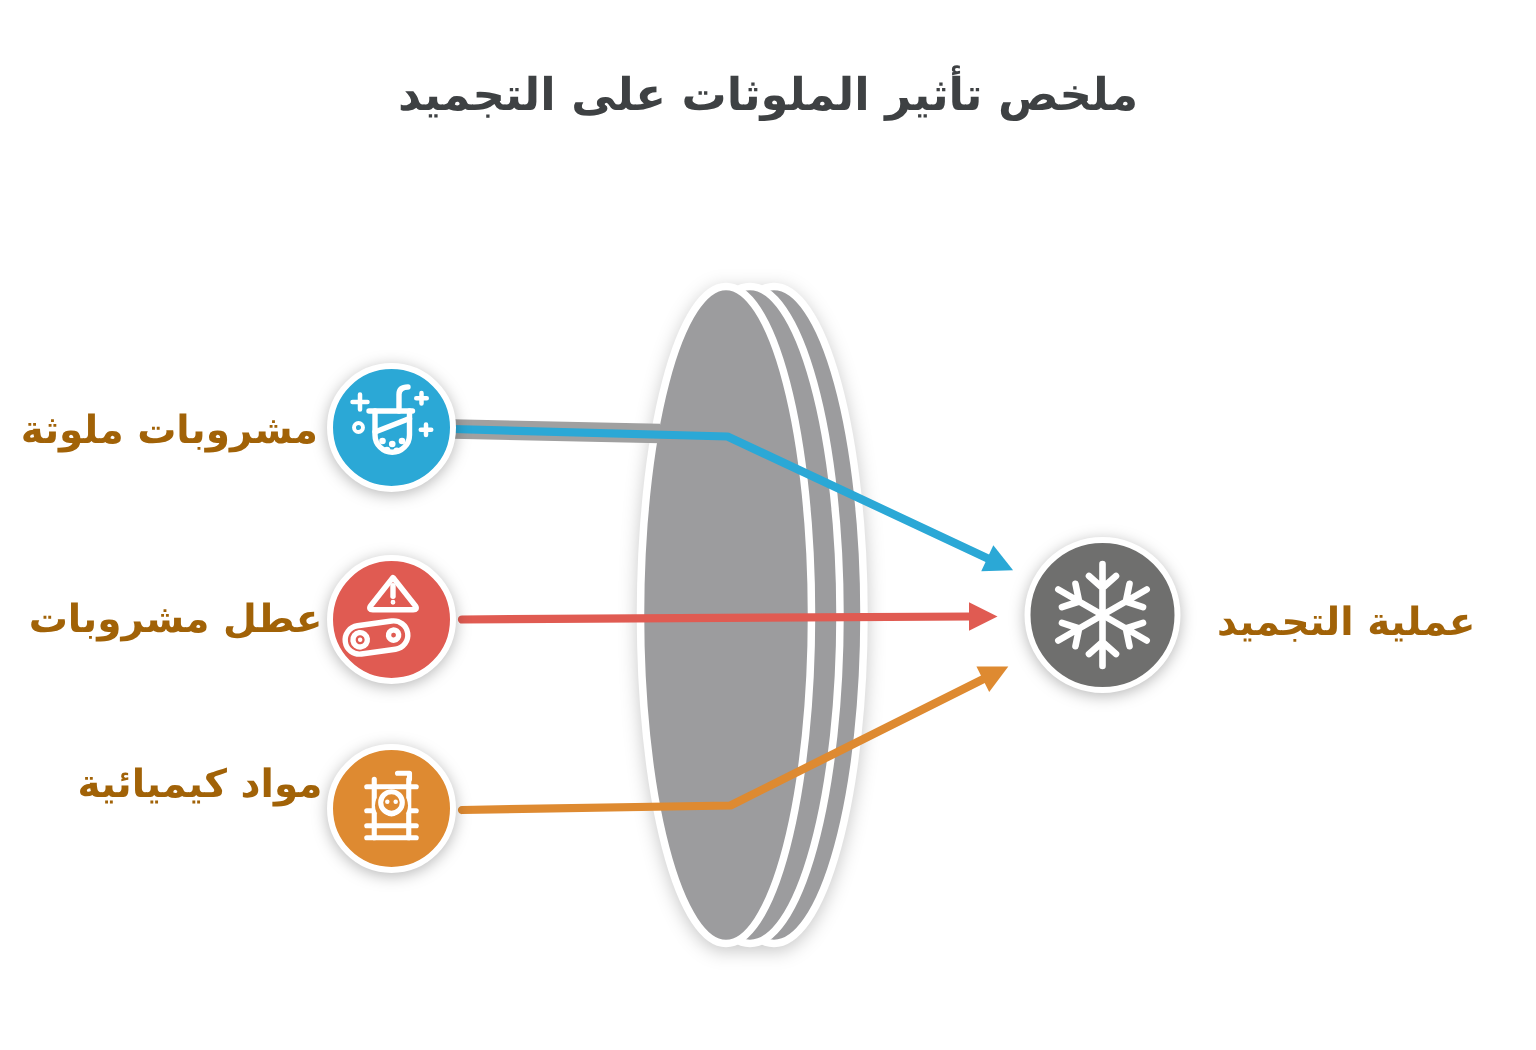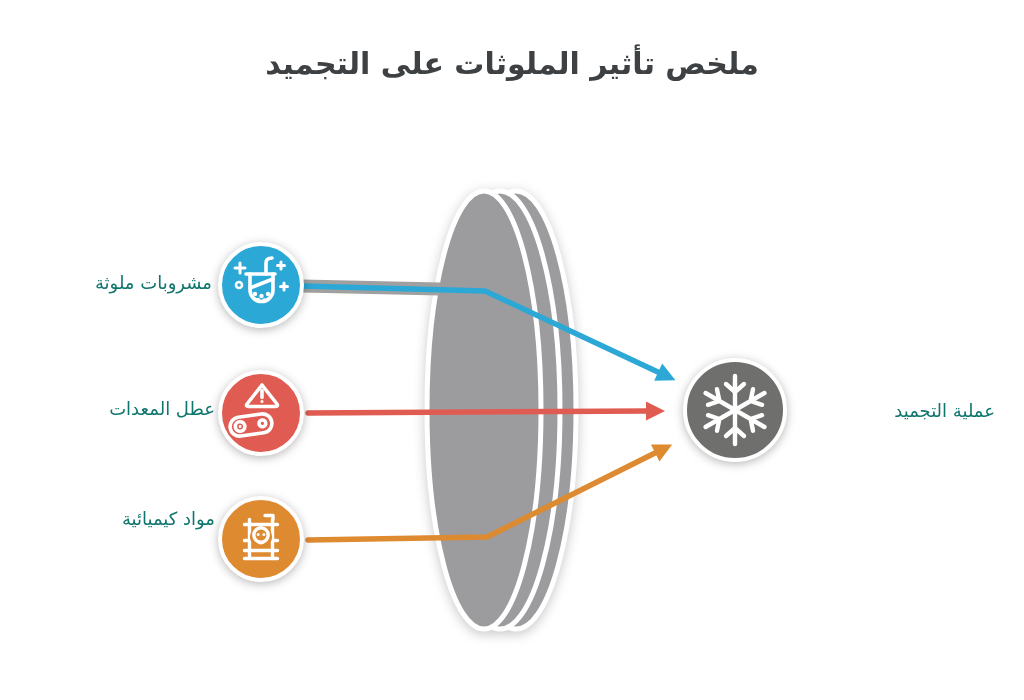--- a/index.html
+++ b/index.html
@@ -9,26 +9,26 @@
     font-family:"DejaVu Sans", sans-serif;
   }
   .stage{position:absolute;left:0;top:0;width:1024px;height:700px;}
   .title{
     position:absolute;left:0;top:46px;width:1024px;
     text-align:center;direction:rtl;
     font-size:30px;font-weight:bold;color:#3E4143;
   }
   .node-label{
     position:absolute;direction:rtl;white-space:nowrap;
-    font-size:18px;font-weight:normal;color:#0f766e;
+    font-size:26px;font-weight:bold;color:#a16207;
   }
   .lbl-1{right:812px;top:272px;}
   .lbl-2{right:809px;top:398px;}
   .lbl-3{right:809px;top:508px;}
-  .lbl-target{left:800px;top:400px;width:195px;text-align:right;}
+  .lbl-target{left:800px;top:400px;width:195px;text-align:center;}
   svg{position:absolute;left:0;top:0;}
   .shadowed{filter:drop-shadow(0 2px 5px rgba(0,0,0,0.28));}
   .lens-shadow{filter:drop-shadow(0 3px 6px rgba(0,0,0,0.22));}
 </style>
 </head>
 <body>
 
 <div class="stage">
 
   <svg width="1024" height="700" viewBox="0 0 1024 700">
@@ -123,18 +123,18 @@
           <path d="M0 -34 V34 M-9 -26 L0 -18 L9 -26 M-9 26 L0 18 L9 26"></path>
         </g>
       </g>
     </g>
   </svg>
 
   <div class="title">ملخص تأثير الملوثات على التجميد</div>
 
   <div class="node-label lbl-1">مشروبات ملوثة</div>
 
-  <div class="node-label lbl-2">عطل المعدات</div>
+  <div class="node-label lbl-2">عطل مشروبات</div>
 
   <div class="node-label lbl-3">مواد كيميائية</div>
 
   <div class="node-label lbl-target">عملية التجميد</div>
 </div>
 
 </body></html>

